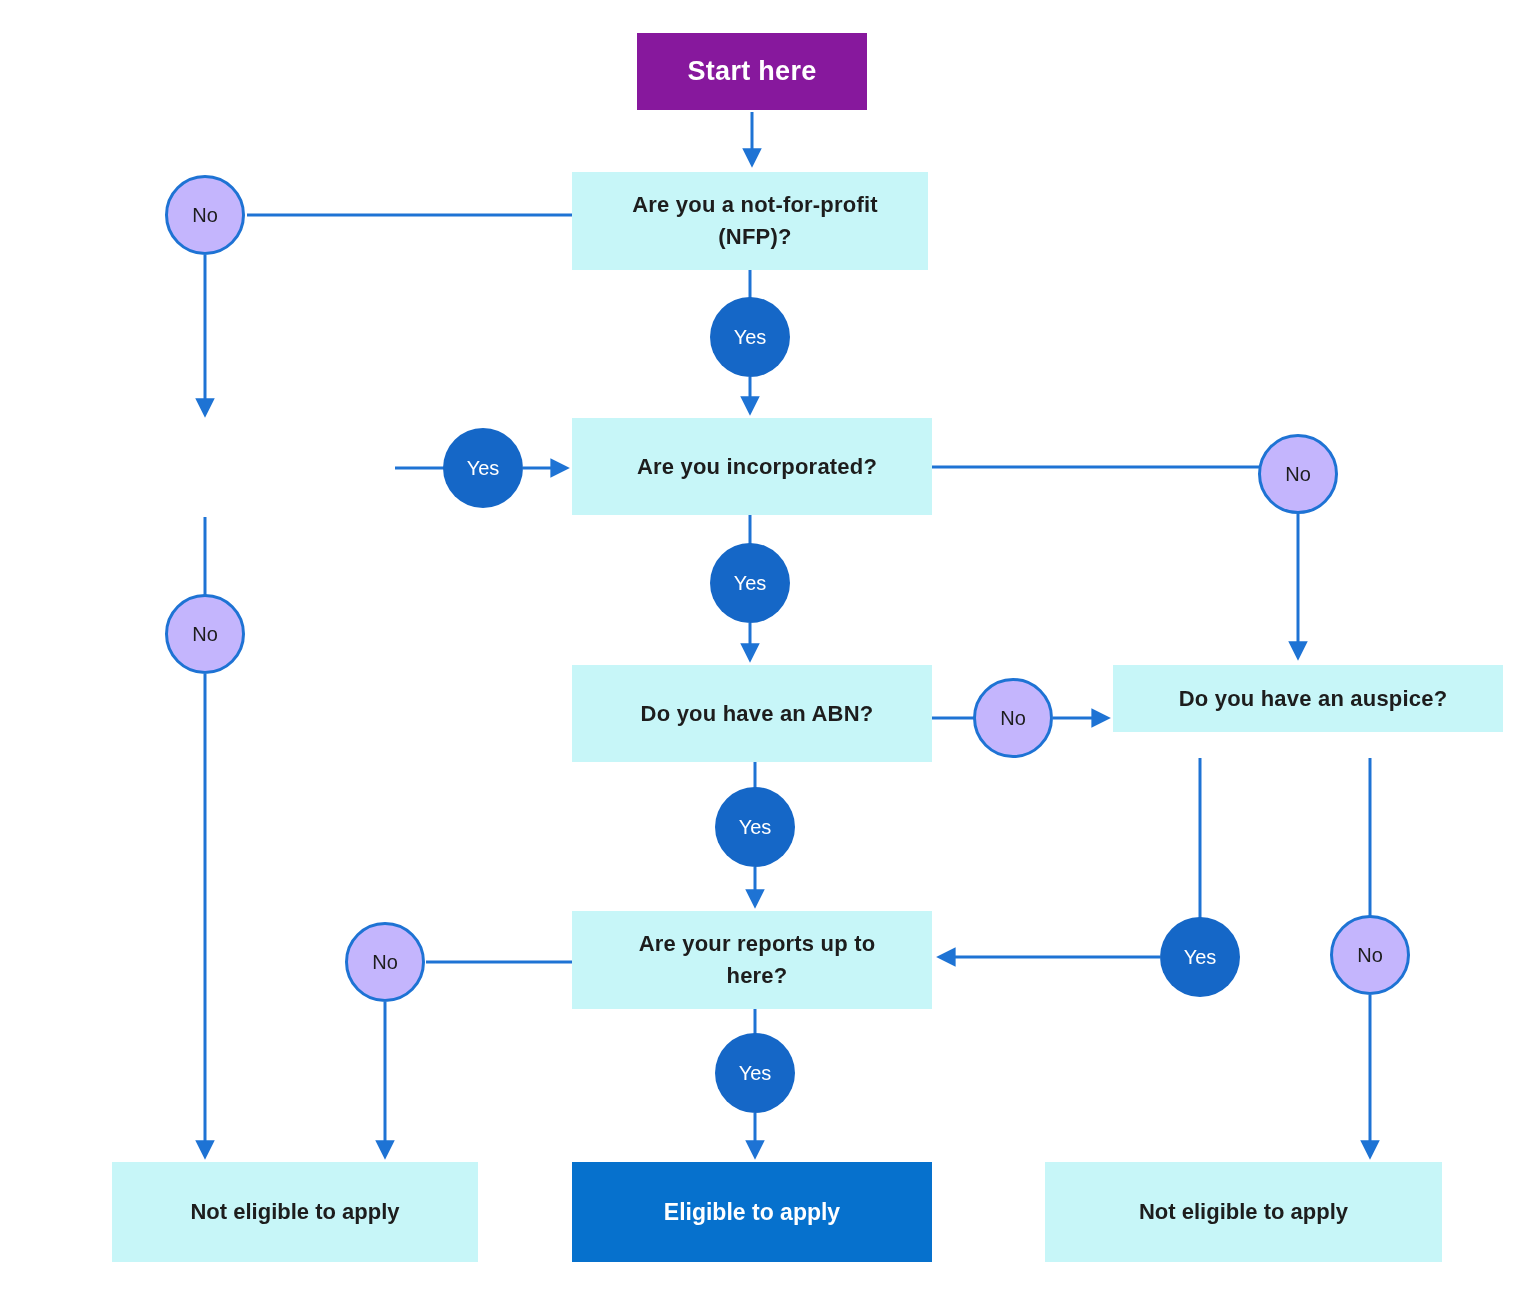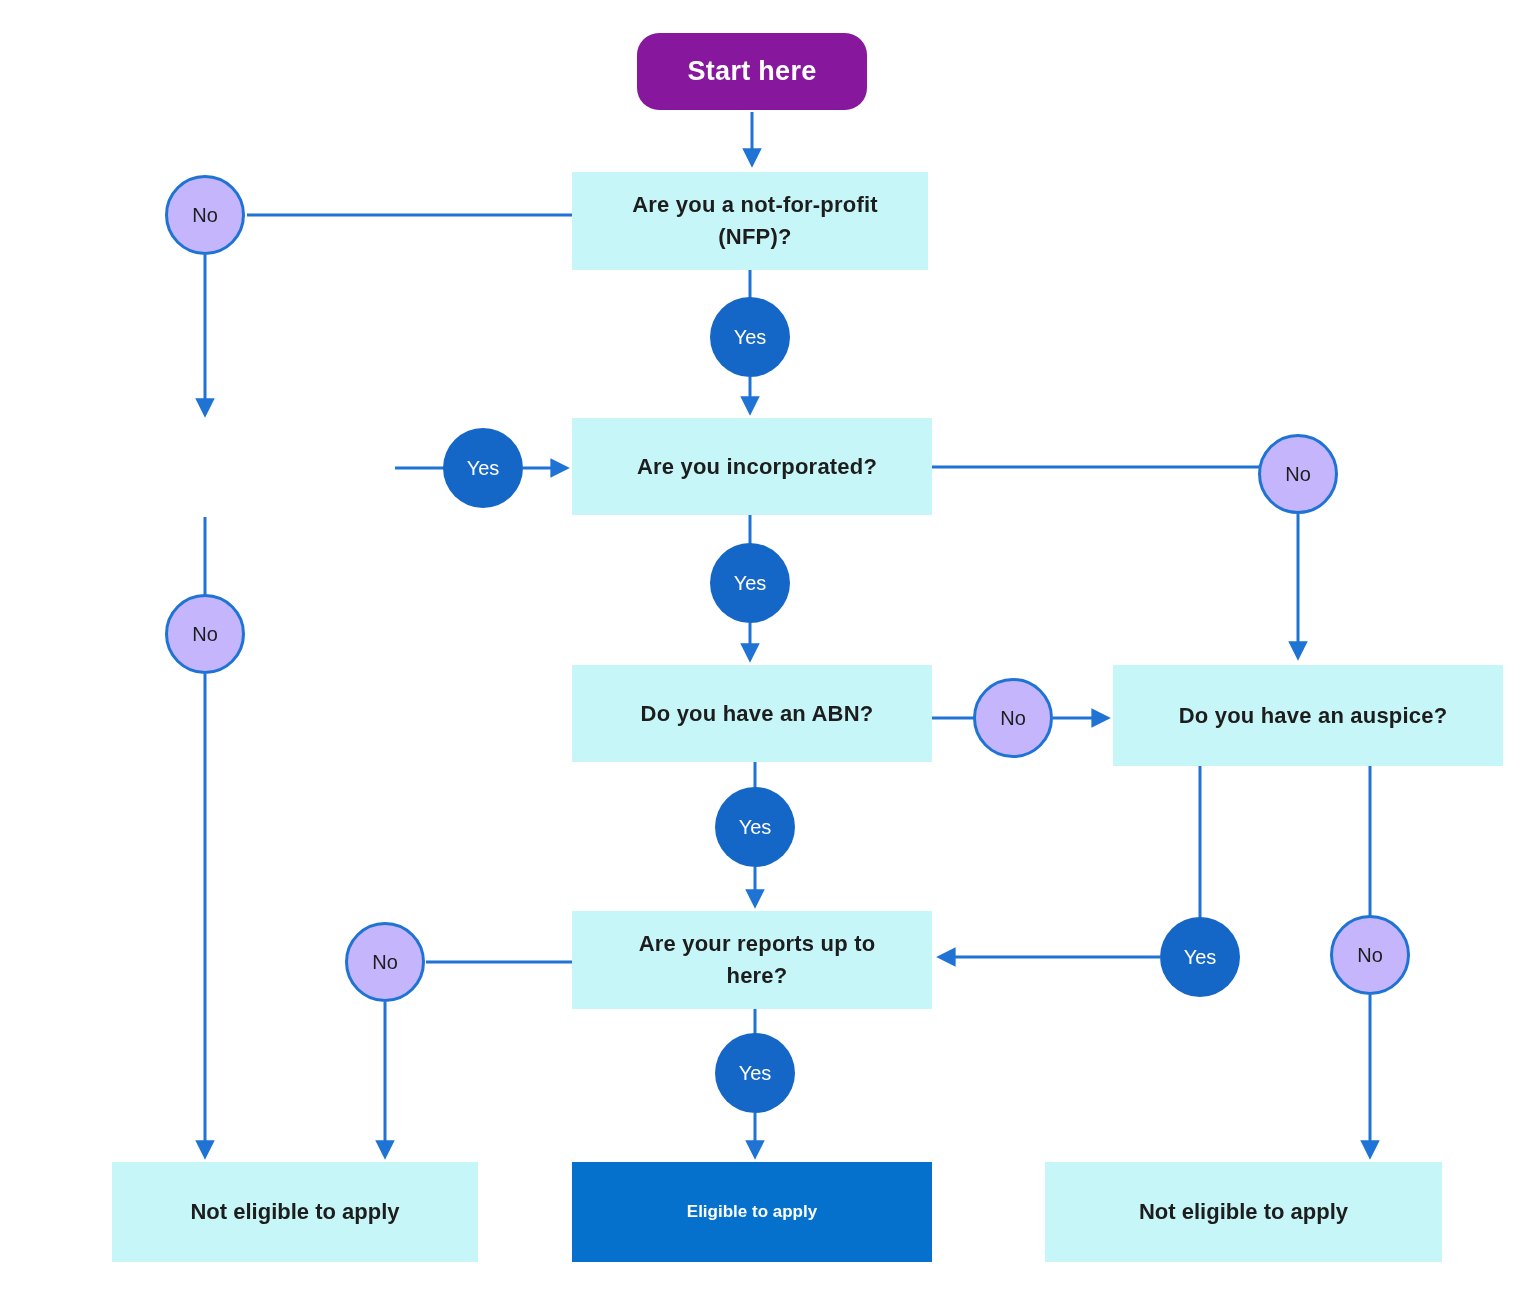--- a/index.html
+++ b/index.html
@@ -14,21 +14,21 @@
   html,body{margin:0;padding:0;background:#ffffff;}
   body{font-family:"Liberation Sans","DejaVu Sans",sans-serif;}
   .canvas{position:relative;width:1536px;height:1301px;background:#ffffff;overflow:hidden;}
   .connectors{position:absolute;left:0;top:0;width:1536px;height:1301px;}
   .connectors path{stroke:var(--accent);stroke-width:3;fill:none;}
   .box{position:absolute;display:flex;align-items:center;justify-content:center;text-align:center;box-sizing:border-box;}
   .q{background:var(--question-fill);color:var(--text-dark);font-size:22px;font-weight:600;letter-spacing:0.2px;padding-left:10px;}
   .q span{display:inline-block;max-width:310px;line-height:1.45;}
   .start{background:var(--start-fill);color:var(--text-light);font-size:27px;font-weight:700;letter-spacing:0.3px;}
   .terminal-no{background:var(--question-fill);color:var(--text-dark);font-size:22px;font-weight:700;}
-  .terminal-yes{background:var(--eligible-fill);color:var(--text-light);font-size:17px;font-weight:600;justify-content:center;}
+  .terminal-yes{background:var(--eligible-fill);color:var(--text-light);font-size:23px;font-weight:600;justify-content:center;}
   .circle{position:absolute;width:80px;height:80px;border-radius:50%;display:flex;align-items:center;justify-content:center;font-size:20px;box-sizing:border-box;}
   .circle.yes{background:var(--yes-fill);color:var(--text-light);font-weight:400;}
   .circle.no{background:#c4b5fd;border:3px solid var(--accent);color:var(--text-dark);font-weight:400;}
 </style>
 </head>
 <body>
 
 <div class="canvas">
 
   <svg class="connectors" viewBox="0 0 1536 1301" xmlns="http://www.w3.org/2000/svg">
@@ -57,38 +57,38 @@
     <path d="M1200,758 V918"></path>
     <path d="M1160,957 H942" marker-end="url(#arrow)"></path>
     <path d="M1370,758 V916"></path>
     <path d="M1370,995 V1154" marker-end="url(#arrow)"></path>
     <path d="M572,962 H426"></path>
     <path d="M385,1002 V1154" marker-end="url(#arrow)"></path>
     <path d="M755,1009 V1034"></path>
     <path d="M755,1113 V1154" marker-end="url(#arrow)"></path>
   </svg>
 
-  <div class="box start" style="left:637px;top:33px;width:230px;height:77px;border-radius:22px;">
+  <div class="box start" style="left:637px;top:33px;width:230px;height:77px;">
     <span>Start here</span>
   </div>
 
   <div class="box q" style="left:572px;top:172px;width:356px;height:98px;">
     <span>Are you a not-for-profit (NFP)?</span>
   </div>
 
 
   <div class="box q" style="left:572px;top:418px;width:360px;height:97px;align-items:center;">
     <span>Are you incorporated?</span>
   </div>
 
   <div class="box q" style="left:572px;top:665px;width:360px;height:97px;">
     <span>Do you have an ABN?</span>
   </div>
 
-  <div class="box q" style="left:1113px;top:665px;width:390px;height:101px;">
+  <div class="box q" style="left:1113px;top:665px;width:390px;height:67px;">
     <span style="max-width:360px;">Do you have an auspice?</span>
   </div>
 
   <div class="box q" style="left:572px;top:911px;width:360px;height:98px;">
     <span style="max-width:280px;">Are your reports up to here?</span>
   </div>
 
   <div class="box terminal-no" style="left:112px;top:1162px;width:366px;height:100px;">
     <span>Not eligible to apply</span>
   </div>

